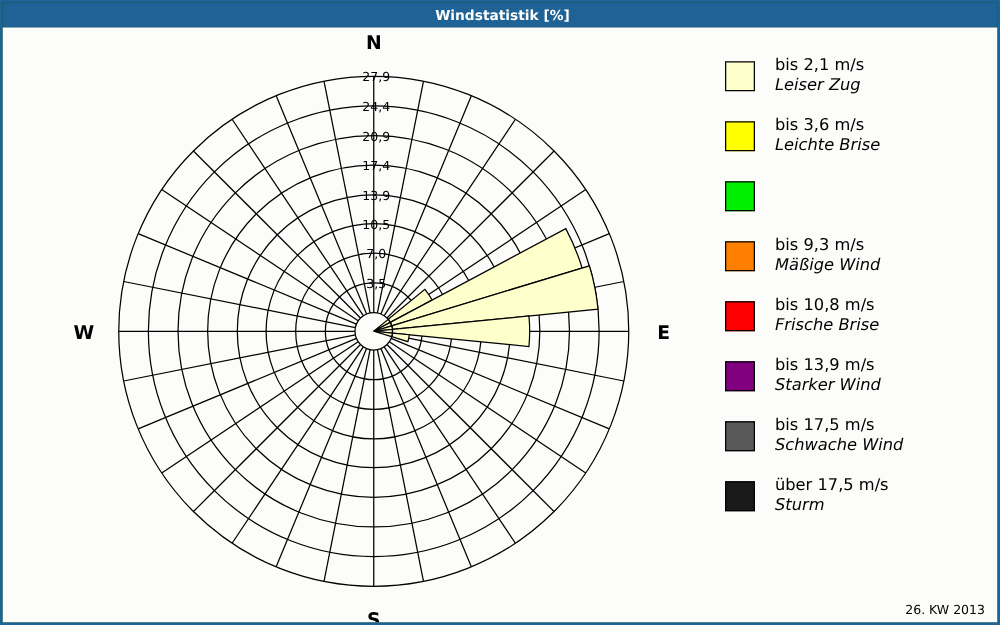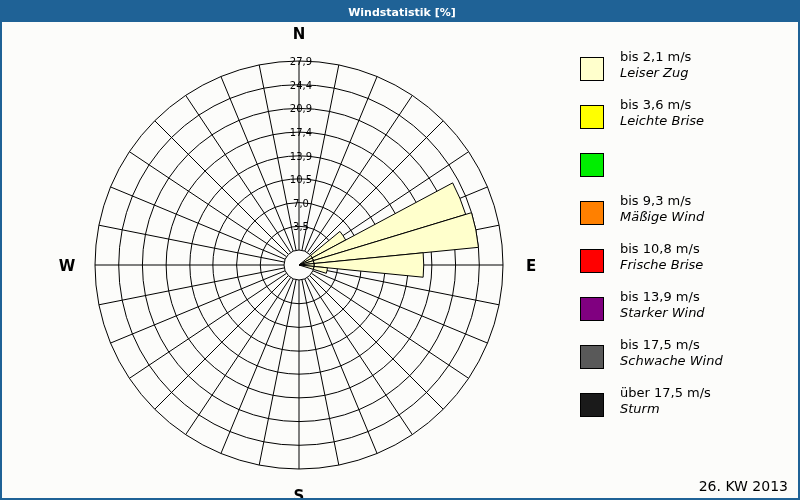--- a/index.html
+++ b/index.html
@@ -39,21 +39,21 @@
     width:560px;height:476px;
   }
   #rose-svg{display:block;}
   #legend{
     position:absolute;
     left:578px;top:18px;
     width:210px;
   }
   .legend-row{
     display:flex;
-    align-items:flex-end;
+    align-items:center;
     margin-bottom:7px;
     height:41px;
   }
   .swatch{
     width:24px;height:24px;
     border:1px solid #000000;
     box-sizing:border-box;
     flex:0 0 auto;
     margin-top:1px;
   }
@@ -61,21 +61,21 @@
     margin-left:16px;
     font-size:13px;
     line-height:16px;
     color:#000000;
     white-space:nowrap;
   }
   .legend-text .l2{display:block;font-style:italic;}
   #datestamp{
     position:absolute;
     right:10px;bottom:4px;
-    font-size:14px;
+    font-size:10px;
     color:#000000;
     margin-top:20px;
   }
   .tick-label{
     font-size:10px;
     fill:#000000;
     font-family:"DejaVu Sans", sans-serif;
   }
   .compass-label{
     font-size:15px;

